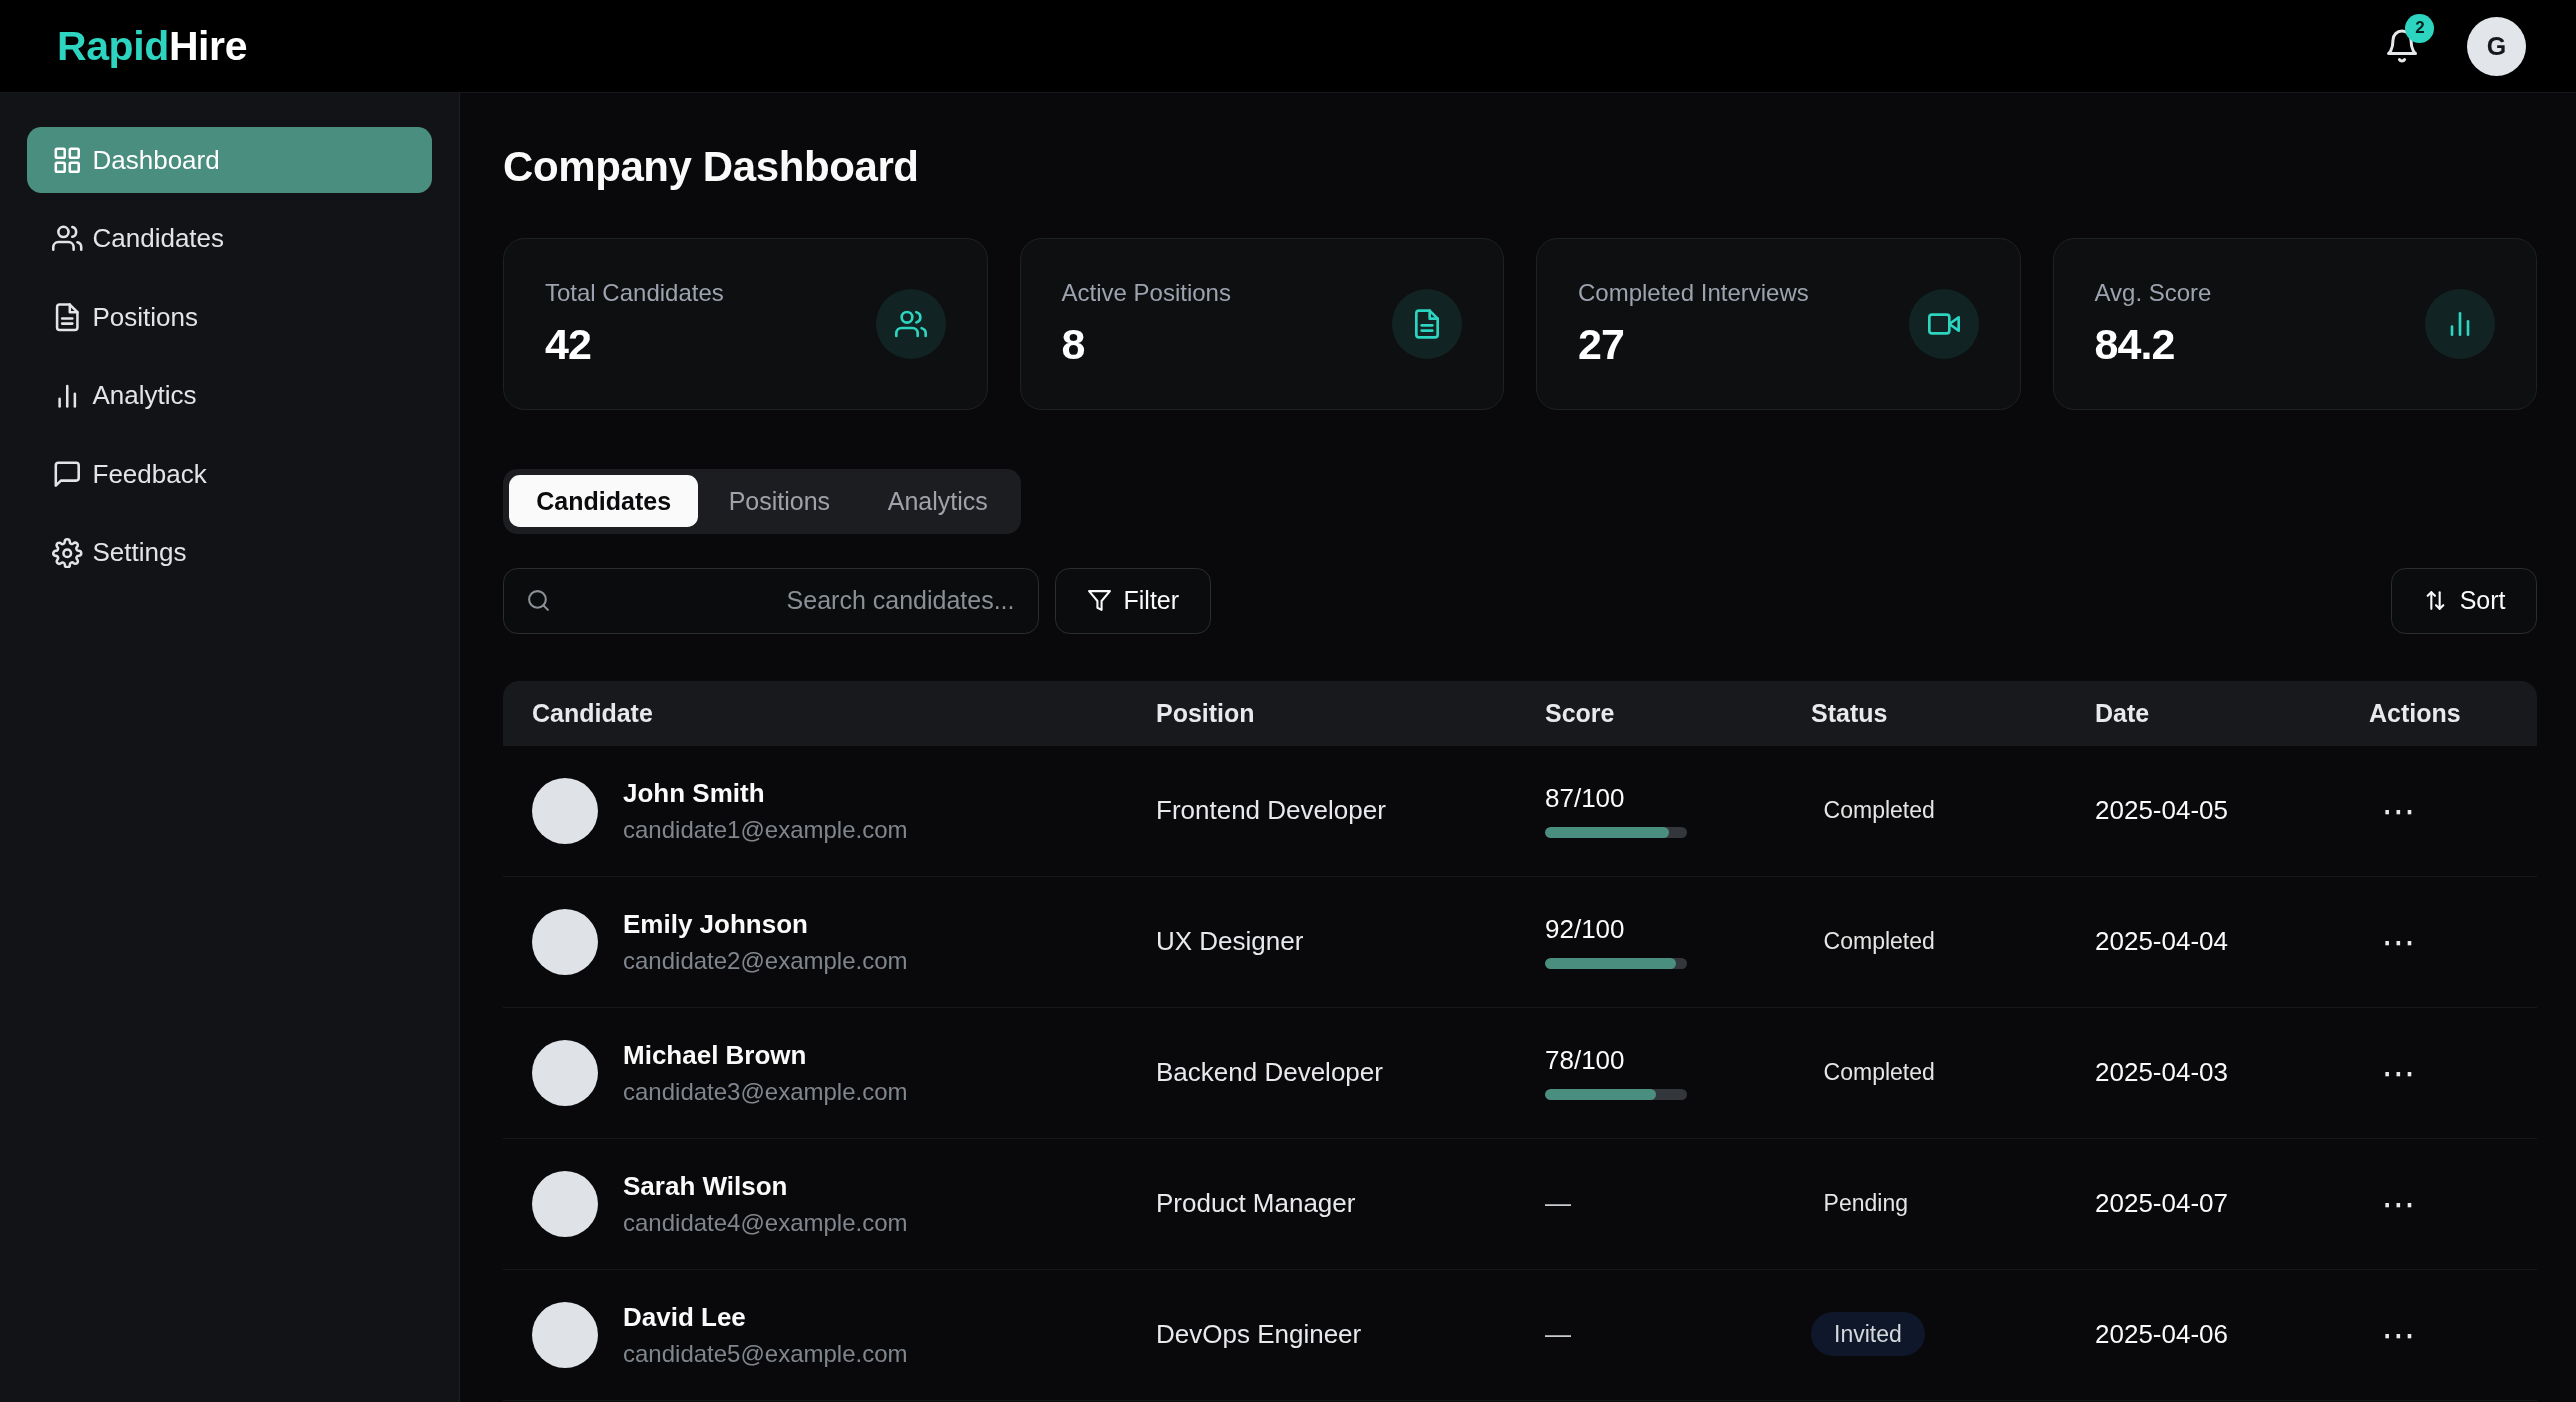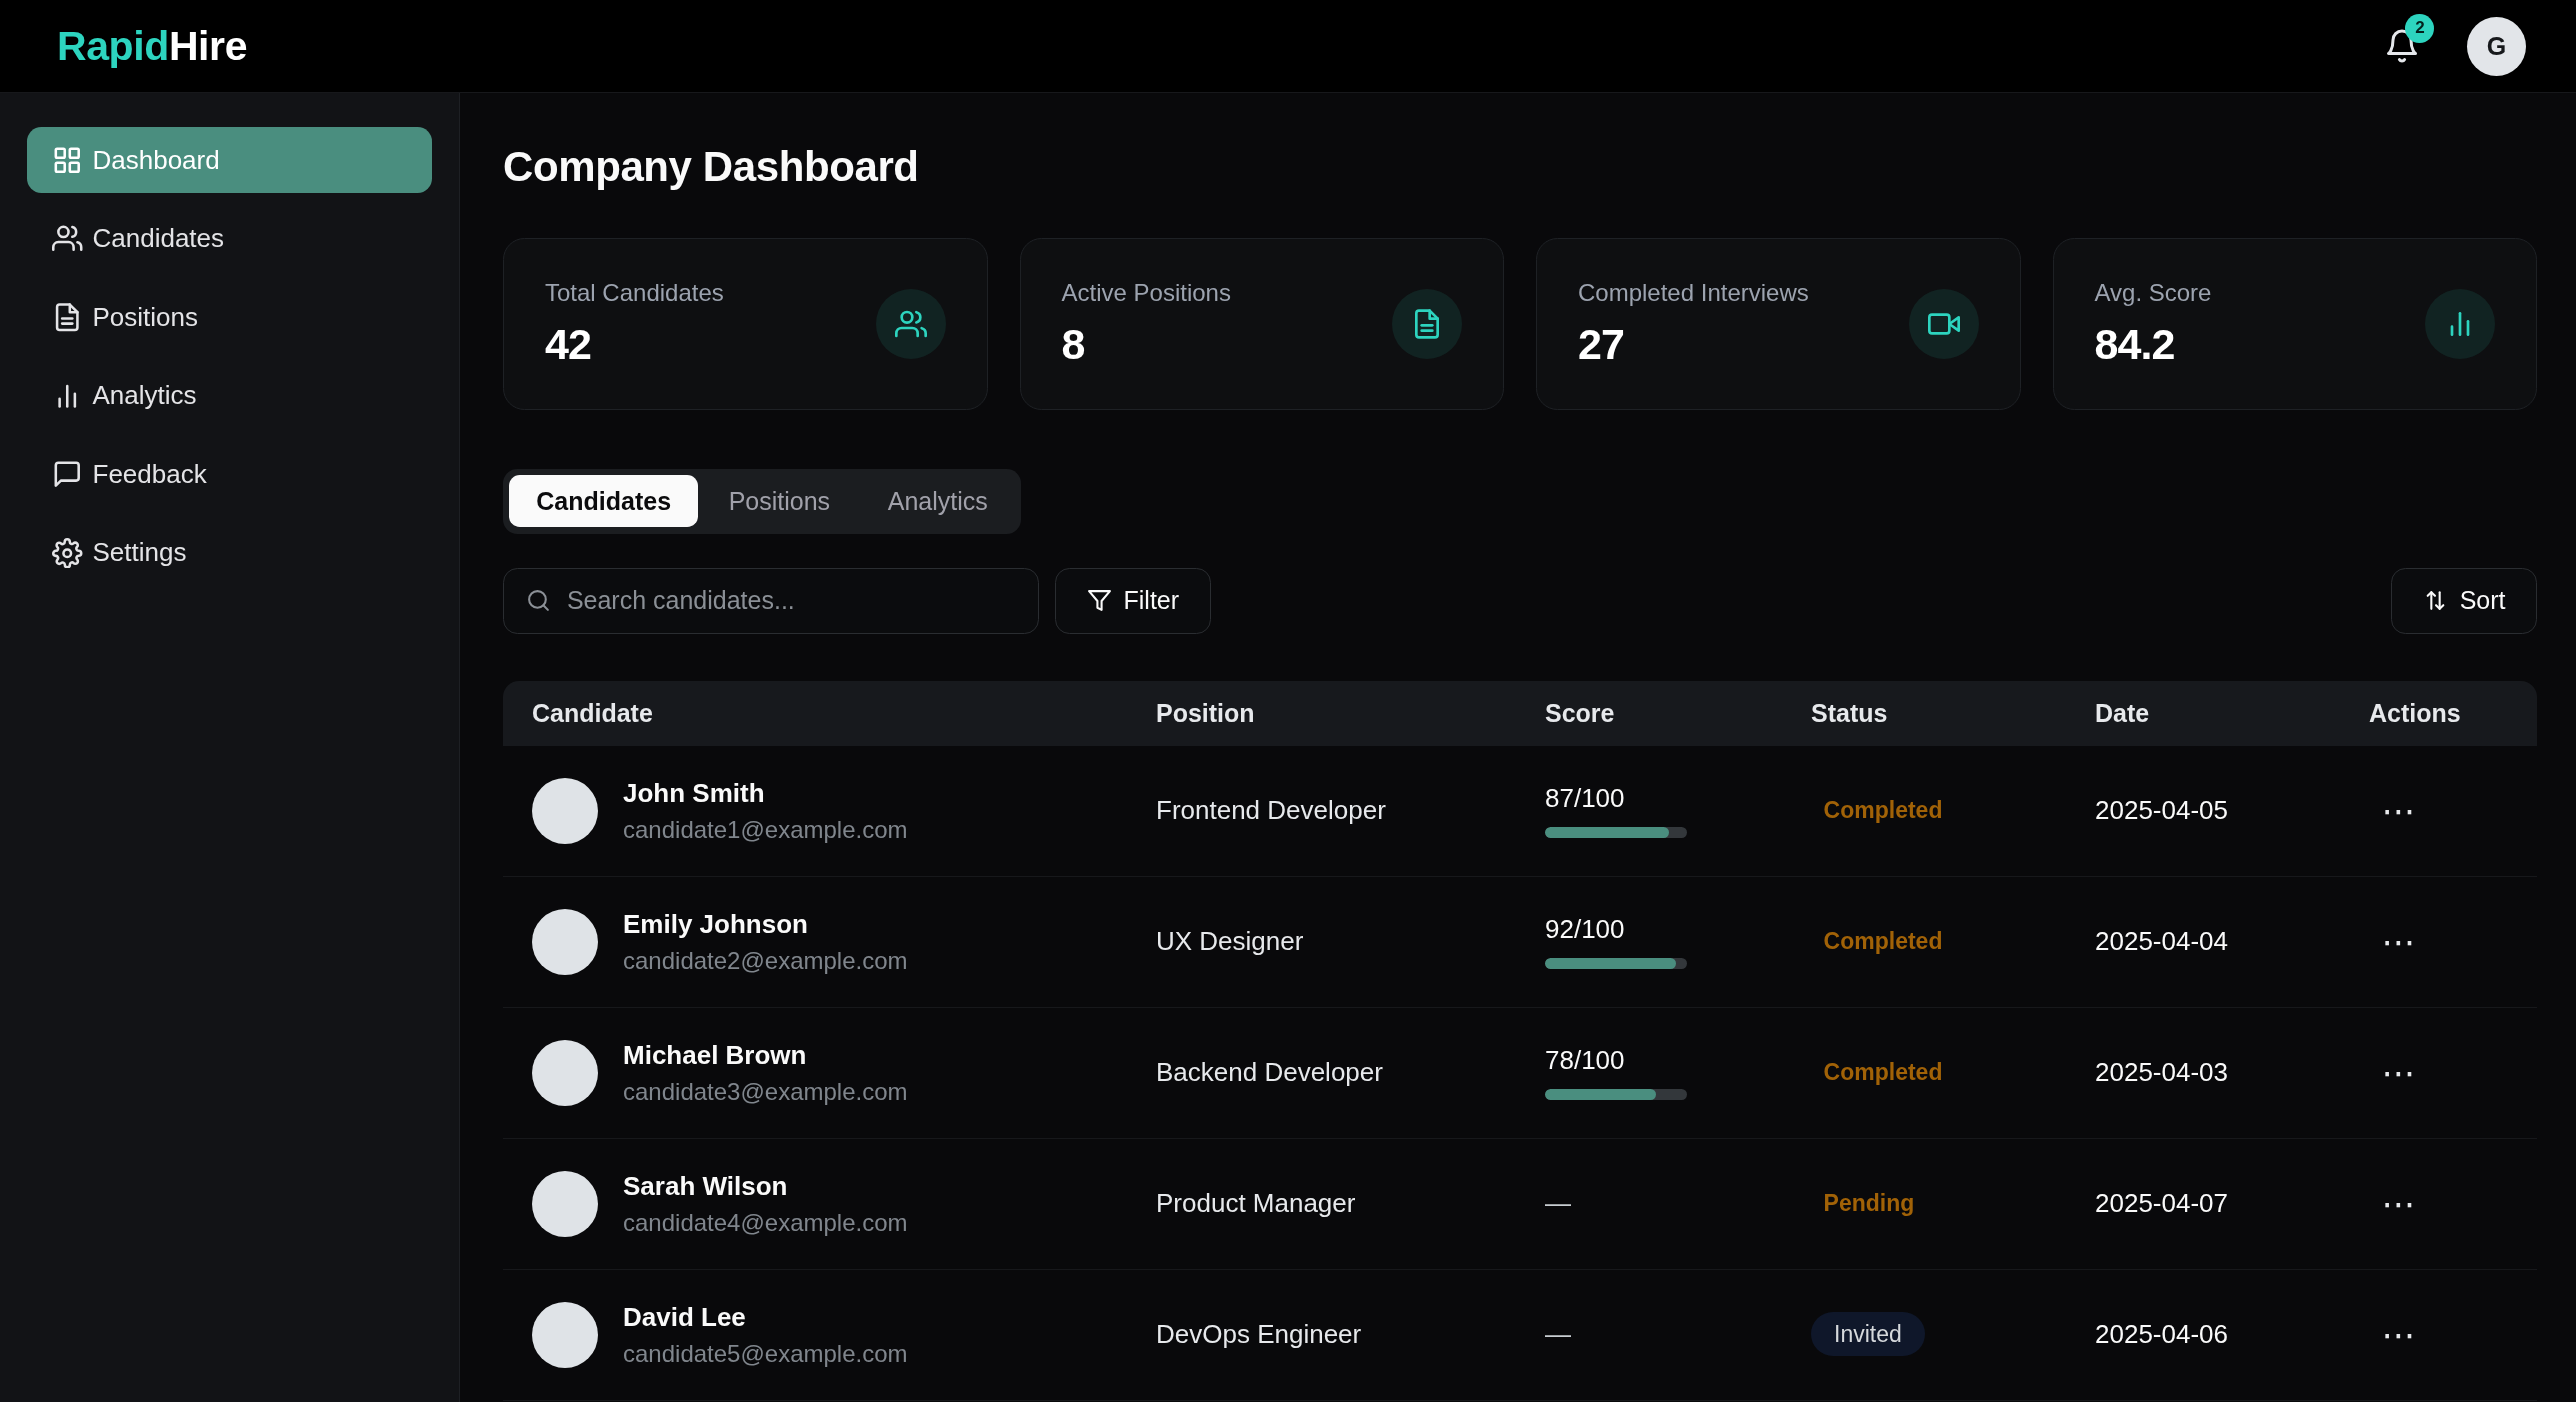--- a/index.html
+++ b/index.html
@@ -87,21 +87,21 @@
   
   .toolbar{margin-top:34px;display:flex;align-items:center;gap:16px;}
   .search-box{
     width:536px;height:66px;background:#0b0c0e;border:0.9px solid #2a2d31;border-radius:14.4px;
     display:flex;align-items:center;gap:14.4px;padding:0 21.5px;
   }
   .search-box .icon{color:#8b9096;}
   .search-box svg{width:25px;height:25px;}
   .search-box input{
     flex:1;background:transparent;border:none;outline:none;color:#fff;
-    font-size:25px;font-family:inherit;
+    font-size:25px;font-family:inherit;text-align:right;
   }
   .search-box input::placeholder{color:#8b9096;}
   .btn{
     height:66px;padding:0 30.5px;display:inline-flex;align-items:center;gap:12px;
     background:#0b0c0e;border:0.9px solid #2a2d31;border-radius:14.4px;
     color:#fafafa;font-size:25px;font-weight:500;cursor:pointer;font-family:inherit;
   }
   .btn svg{width:25px;height:25px;}
   .spacer{flex:1;}
 
@@ -120,21 +120,21 @@
   .cell-candidate{display:flex;align-items:center;gap:25px;padding-left:29px;}
   .row-avatar{width:66px;height:66px;border-radius:50%;background:#dfe3e7;flex-shrink:0;}
   .cand-name{font-size:26px;font-weight:600;color:#fafafa;margin-bottom:7.2px;}
   .cand-email{font-size:24px;color:#80868d;}
   .cell-position{font-size:26px;color:#e7e9ec;}
   .cell-score{display:flex;flex-direction:column;justify-content:center;align-items:flex-start;}
   .score-label{font-size:26px;font-weight:500;color:#fafafa;}
   .score-label.empty{color:#c8cdd2;}
   .bar{width:142px;height:11.7px;border-radius:6.3px;background:#33373b;margin-top:12.6px;overflow:hidden;}
   .bar-fill{height:100%;background:var(--progress-fill);border-radius:6.3px;width:0;}
-  .status-text{font-size:23px;font-weight:700;color:#a16207;padding-left:12.6px;}
+  .status-text{font-size:23px;font-weight:400;color:#e5e5e5;padding-left:12.6px;}
   .status-text[data-variant="badge"]{
     background:#0f172a;color:#d6d9dc;font-weight:500;
     padding:9px 23px;border-radius:896px;margin-left:0;
   }
   .cell-date{font-size:26px;color:#fafafa;}
   .dots-btn{
     background:none;border:none;color:#e7e9ec;font-size:34px;line-height:1;
     cursor:pointer;padding:0 0 0 12.6px;font-family:inherit;
   }
 </style>

